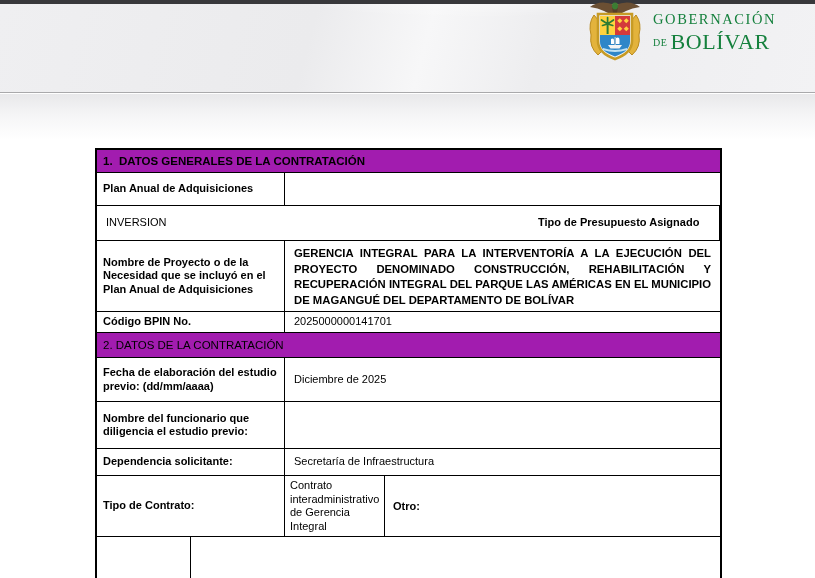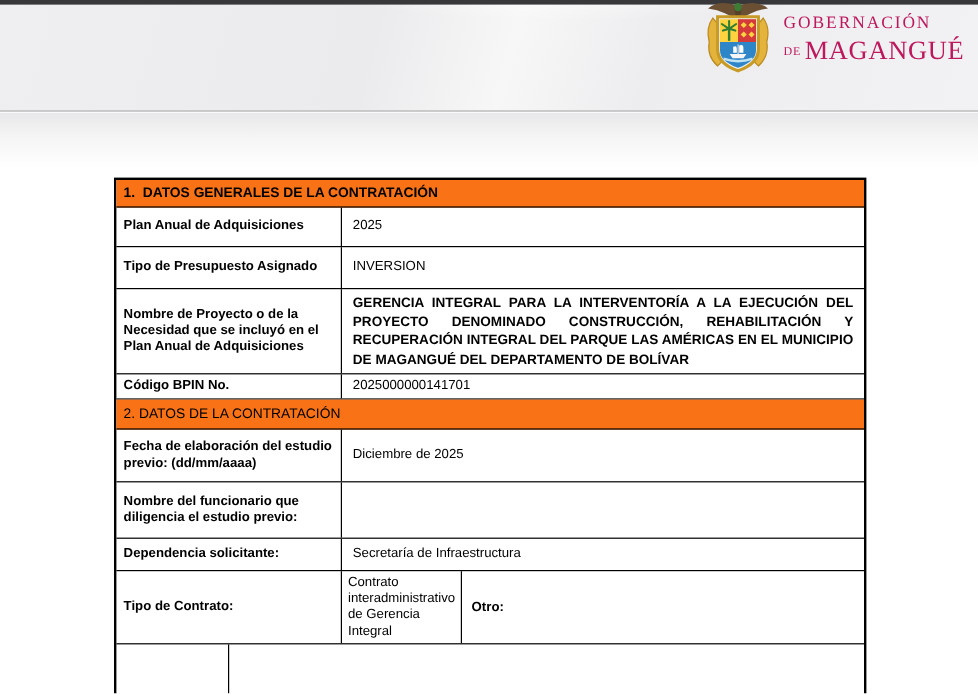--- a/index.html
+++ b/index.html
@@ -15,30 +15,30 @@
       radial-gradient(ellipse 340px 60px at 470px -28px, rgba(255,255,255,.95) 0%, rgba(255,255,255,0) 70%),
       linear-gradient(105deg, #efeff1 0%, #ebebed 38%, #f7f7f8 52%, #ededef 66%, #f2f2f4 100%);
     border-bottom:1px solid #a9a9ab;
   }
   .chrome-fade { position:absolute; left:0; top:94px; width:815px; height:46px;
     background:linear-gradient(#e8e8ea 0%, #f5f5f6 45%, #ffffff 100%); }
 
   
   .logo-wrap { position:absolute; left:586px; top:0; display:flex; align-items:flex-start; }
   .crest { width:58px; height:62px; margin-top:1px; }
-  .wordmark { margin:11px 0 0 9px; color:#be185d; font-family:"Liberation Serif", serif; }
+  .wordmark { margin:11px 0 0 9px; color:#15803d; font-family:"Liberation Serif", serif; }
   .wm-line1 { font-size:14.5px; letter-spacing:1.6px; }
   .wm-line2 { margin-top:1px; letter-spacing:.6px; white-space:nowrap; }
   .wm-de { font-size:10px; vertical-align:3px; margin-right:3px;margin-top:37px; }
   .wm-bolivar { font-size:22px; }
 
   
   .doc-table { position:absolute; left:95px; top:148px; width:627px;
                border:2px solid #000; background:#fff; font-size:11px; }
-  .sec-header { background:#f97316; border-bottom:1px solid #000; padding:4px 6px;
+  .sec-header { background:#a21caf; border-bottom:1px solid #000; padding:4px 6px;
                 font-size:11.5px; line-height:14px; display:flex; align-items:center; }
   .sec-header.bold { font-weight:bold; }
   .sec-header.justify { display:block; text-align:justify; }
   .row { display:flex; border-bottom:1px solid #000; align-items:stretch; }
   .row:last-child { border-bottom:none; }
   .cell { display:flex; align-items:center; }
   .cell-label { width:188px; border-right:1px solid #000; padding:3px 6px;
                 font-weight:bold; line-height:13.5px; flex:none; }
   .cell-label.narrow { width:94px; }
   .cell-mid { width:100px; border-right:1px solid #000; padding:3px 5px; line-height:13.5px; flex:none; }
@@ -87,37 +87,36 @@
       <path d="M17 47 Q29 51 41 47 L41 49 Q29 53 17 49 Z" fill="#bfe2f4"></path>
 
       <path d="M22 44 L36 44 L33.5 47.5 L24.5 47.5 Z" fill="#f5f5f5"></path>
       <path d="M25 38 Q28 36.5 28 39.5 L28 43 L25 43 Z" fill="#ffffff"></path>
       <path d="M30 37 Q33.5 35.5 33.5 39 L33.5 43 L30 43 Z" fill="#ffffff"></path>
       <rect x="28.6" y="36" width="1" height="8" fill="#d9d9d9"></rect>
     </svg>
     <div class="wordmark">
       <div class="wm-line1">GOBERNACIÓN</div>
       <div class="wm-line2">
-        <span class="wm-de">DE</span><span class="wm-bolivar">MAGANGUÉ</span>
+        <span class="wm-de">DE</span><span class="wm-bolivar">BOLÍVAR</span>
       </div>
     </div>
   </div>
 
   <div class="doc-table">
 
     <div class="sec-header bold h22">1.&nbsp; DATOS GENERALES DE LA CONTRATACIÓN</div>
 
     <div class="row h33">
       <div class="cell cell-label">Plan Anual de Adquisiciones</div>
-      <div class="cell cell-value">2025</div>
     </div>
 
     <div class="row h35">
+      <div class="cell cell-value">INVERSION</div>
       <div class="cell cell-label">Tipo de Presupuesto Asignado</div>
-      <div class="cell cell-value">INVERSION</div>
     </div>
 
     <div class="row h66">
       <div class="cell cell-label">Nombre de Proyecto o de la Necesidad que se incluyó en el Plan Anual de Adquisiciones</div>
       <div class="cell-value boldjust">GERENCIA INTEGRAL PARA LA INTERVENTORÍA A LA EJECUCIÓN DEL PROYECTO DENOMINADO CONSTRUCCIÓN, REHABILITACIÓN Y RECUPERACIÓN INTEGRAL DEL PARQUE LAS AMÉRICAS EN EL MUNICIPIO DE MAGANGUÉ DEL DEPARTAMENTO DE BOLÍVAR</div>
     </div>
 
     <div class="row h21">
       <div class="cell cell-label">Código BPIN No.</div>
       <div class="cell cell-value">2025000000141701</div>

